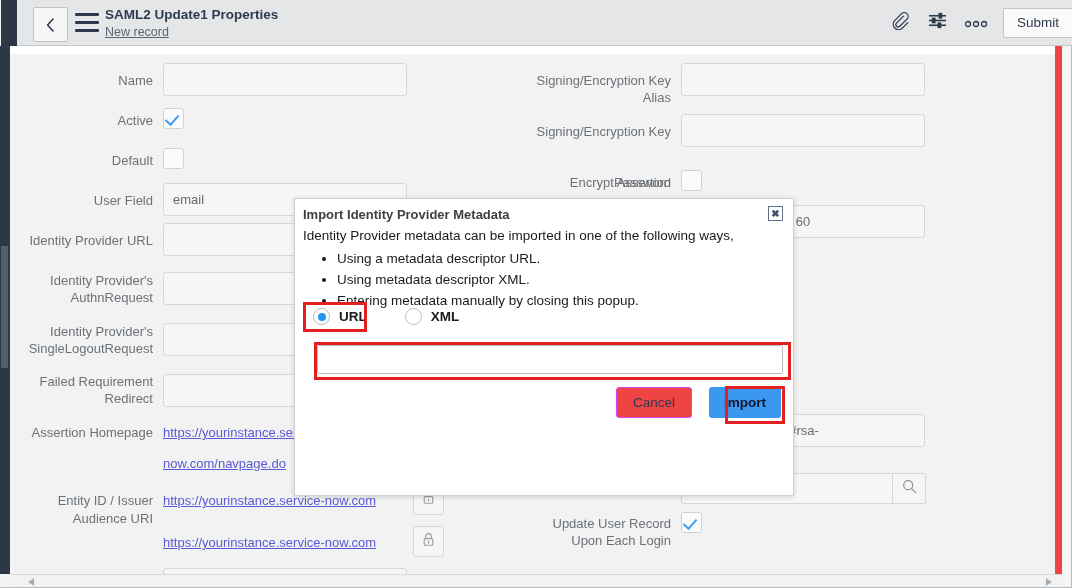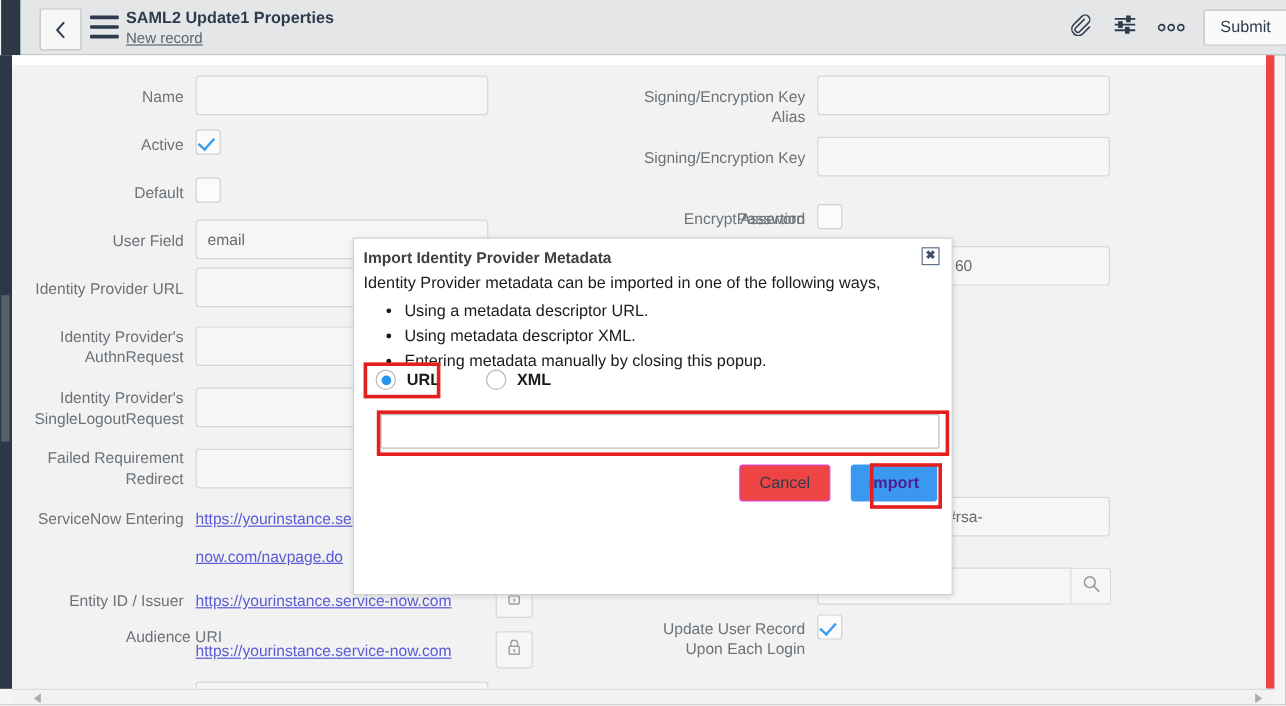--- a/index.html
+++ b/index.html
@@ -336,21 +336,21 @@
     cursor: pointer;
   }
   .btn-import {
     height: 31px;
     padding: 0 15px;
     margin-left: 17px;
     background: #3a98f0;
     border: none;
     border-radius: 3px;
     font-size: 13.5px;
-    color: #4c1d95;
+    color: #0f172a;
     font-weight: 600;
     font-family: "Liberation Sans", sans-serif;
     cursor: pointer;
   }
 
   
   .hscroll {
     position: absolute;
     left: 10px; top: 574px;
     width: 1052px; height: 14px;
@@ -479,37 +479,37 @@
     <input class="finput" style="left: 153px; top: 226px; width: 244px; height: 33px;" value="">
 
     <div class="flabel" style="left:0; top:277px; width:143px;">Identity Provider's</div>
     <div class="flabel" style="left:0; top:294px; width:143px;">SingleLogoutRequest</div>
     <input class="finput" style="left: 153px; top: 277px; width: 244px; height: 33px;" value="">
 
     <div class="flabel" style="left:0; top:327px; width:143px;">Failed Requirement</div>
     <div class="flabel" style="left:0; top:344px; width:143px;">Redirect</div>
     <input class="finput" style="left: 153px; top: 328px; width: 244px; height: 33px;" value="">
 
-    <div class="flabel" style="left:0; top:378px; width:143px;">ServiceNow Entering</div>
+    <div class="flabel" style="left:0; top:378px; width:143px;">Assertion Homepage</div>
     <div class="flink" style="left:153px; top:378px;">https://yourinstance.ser</div>
     <div class="flink" style="left:153px; top:409px;">now.com/navpage.do</div>
 
     <div class="flabel" style="left:0; top:446px; width:143px;">Entity ID / Issuer</div>
     <div class="flink" style="left:153px; top:446px;">https://yourinstance.service-now.com</div>
     <div class="lockbtn" style="left:403px; top:438px;">
       <span>
         <svg width="13" height="15" viewBox="0 0 14 16">
           <path d="M4 7 V4.6 a3 3 0 0 1 6 0 V7" fill="none" stroke="#9aa0a6" stroke-width="1.3"></path>
           <rect x="2.4" y="7" width="9.2" height="7.2" rx="1" fill="none" stroke="#9aa0a6" stroke-width="1.3"></rect>
           <rect x="6.4" y="9.4" width="1.4" height="3" fill="#9aa0a6"></rect>
         </svg>
       </span>
     </div>
 
-    <div class="flabel" style="left:0; top:476px; width:143px;padding-left:32px;">Audience URI</div>
+    <div class="flabel" style="left:0; top:464px; width:143px;">Audience URI</div>
     <div class="flink" style="left:153px; top:488px;">https://yourinstance.service-now.com</div>
     <div class="lockbtn" style="left:403px; top:480px;">
       <span>
         <svg width="13" height="15" viewBox="0 0 14 16">
           <path d="M4 7 V4.6 a3 3 0 0 1 6 0 V7" fill="none" stroke="#9aa0a6" stroke-width="1.3"></path>
           <rect x="2.4" y="7" width="9.2" height="7.2" rx="1" fill="none" stroke="#9aa0a6" stroke-width="1.3"></rect>
           <rect x="6.4" y="9.4" width="1.4" height="3" fill="#9aa0a6"></rect>
         </svg>
       </span>
     </div>

